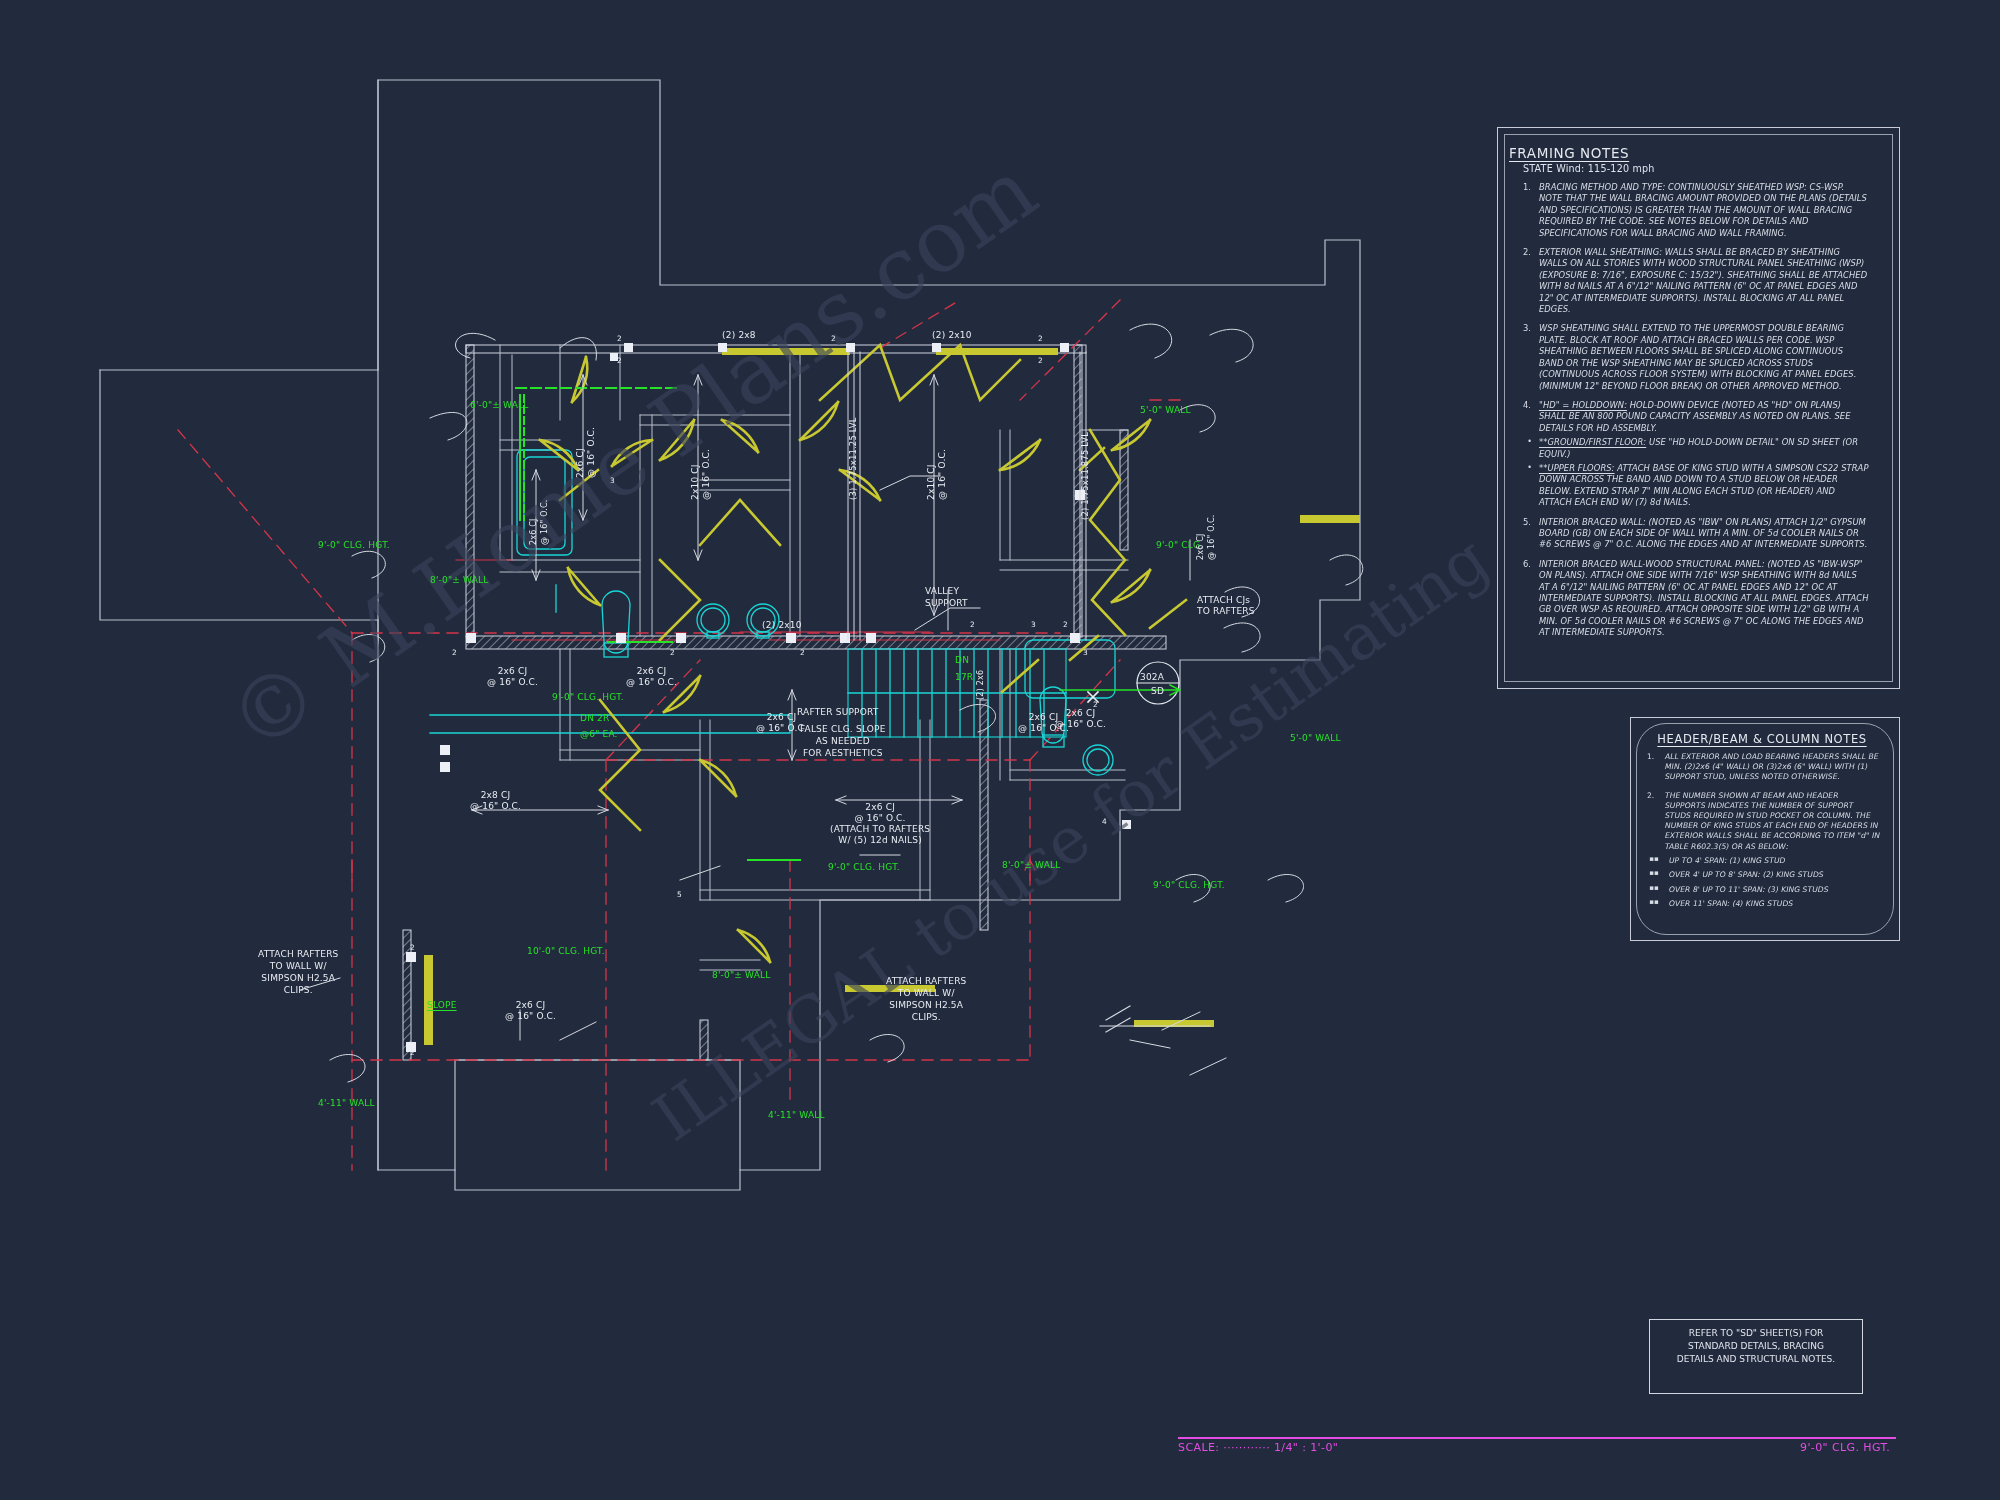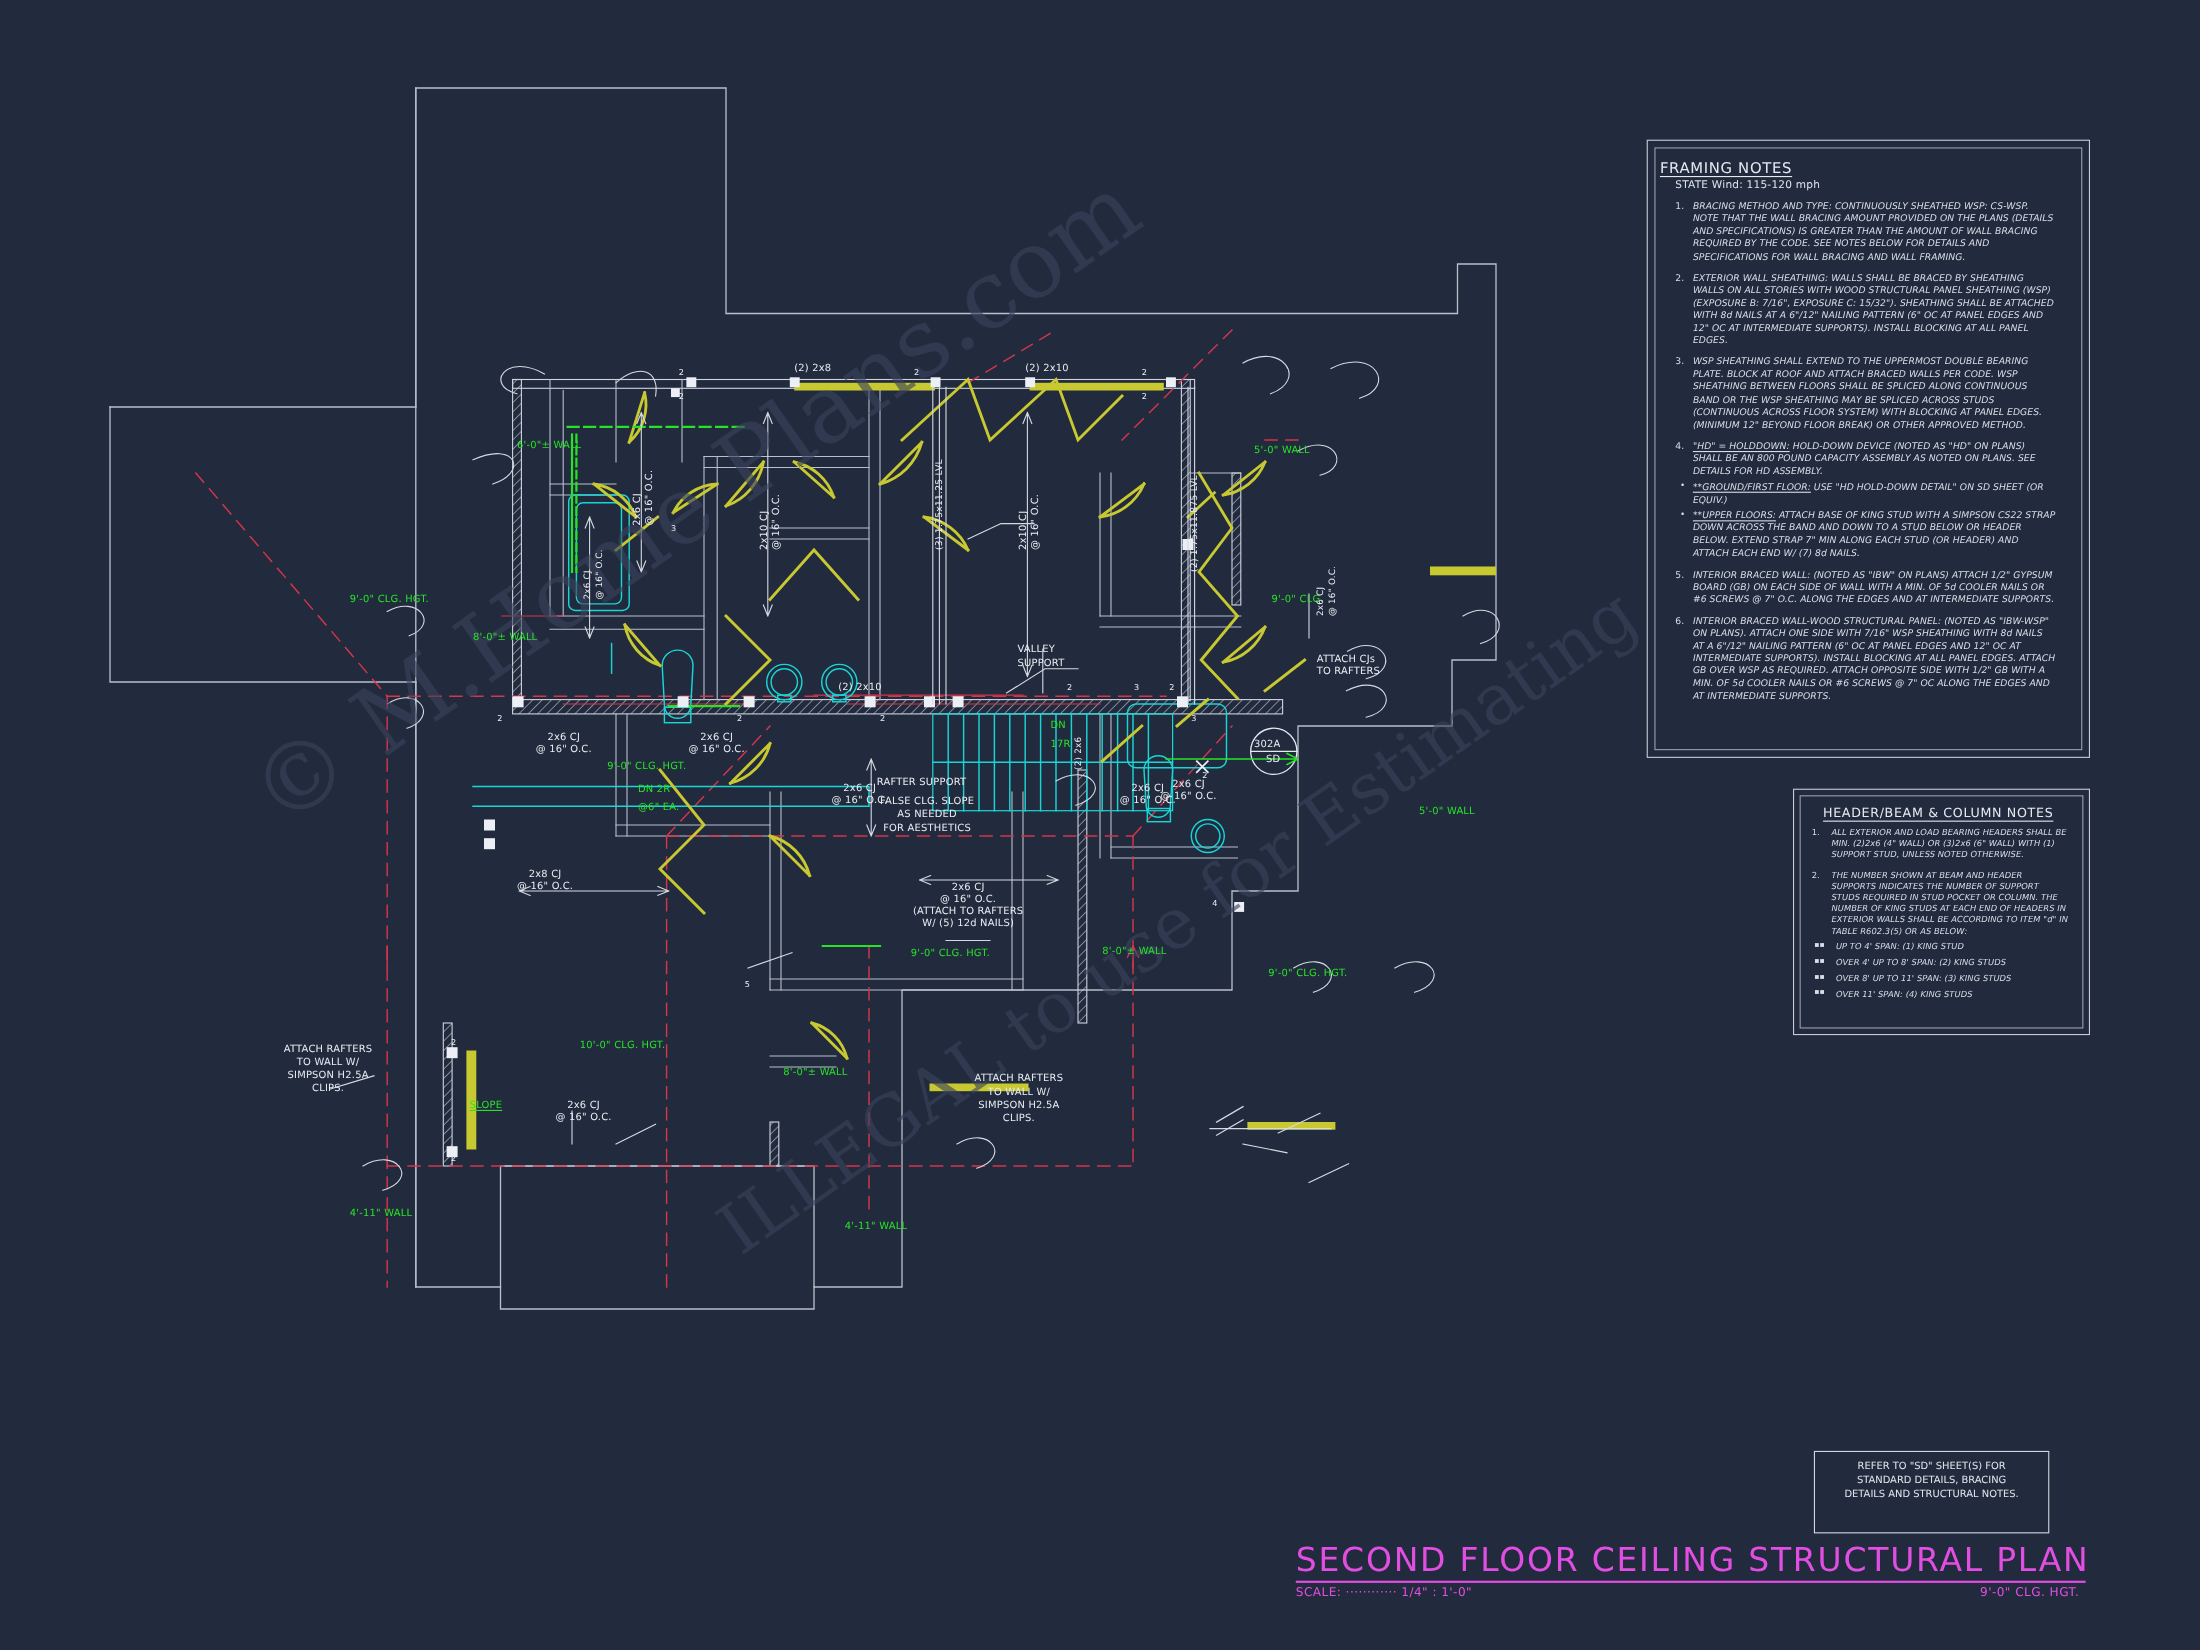--- a/index.html
+++ b/index.html
@@ -345,21 +345,21 @@
       <div class="nbody" style="width:330px">INTERIOR BRACED WALL: (NOTED AS "IBW" ON PLANS) ATTACH 1/2" GYPSUM BOARD (GB) ON EACH SIDE OF WALL WITH A MIN. OF 5d COOLER NAILS OR #6 SCREWS @ 7" O.C. ALONG THE EDGES AND AT INTERMEDIATE SUPPORTS.</div>
     </div>
     <div class="nrow">
       <div class="nnum">6.</div>
       <div class="nbody" style="width:330px">INTERIOR BRACED WALL-WOOD STRUCTURAL PANEL: (NOTED AS "IBW-WSP" ON PLANS). ATTACH ONE SIDE WITH 7/16" WSP SHEATHING WITH 8d NAILS AT A 6"/12" NAILING PATTERN (6" OC AT PANEL EDGES AND 12" OC AT INTERMEDIATE SUPPORTS). INSTALL BLOCKING AT ALL PANEL EDGES. ATTACH GB OVER WSP AS REQUIRED. ATTACH OPPOSITE SIDE WITH 1/2" GB WITH A MIN. OF 5d COOLER NAILS OR #6 SCREWS @ 7" OC ALONG THE EDGES AND AT INTERMEDIATE SUPPORTS.</div>
     </div>
   </div>
 </div>
 
 <div class="panel" style="left:1630px;top:717px;width:268px;height:222px;">
-  <div class="panel-inner" style="left:5px;top:5px;right:5px;bottom:5px;padding:8px 8px 0 2px;box-sizing:border-box;overflow:hidden;">
+  <div class="panel-inner" style="left:5px;top:5px;right:5px;bottom:5px;padding:8px 8px 0 2px;box-sizing:border-box;overflow:hidden;border-radius:30px;">
     <div class="ntitle" style="font-size:11.5px;text-align:center;margin-bottom:2px;">HEADER/BEAM &amp; COLUMN NOTES</div>
     <div class="nrow" style="margin-top:6px">
       <div class="nnum" style="width:26px;flex:0 0 26px;padding-left:8px;font-size:7.6px">1.</div>
       <div class="nbody" style="width:215px;font-size:7.6px;line-height:10.2px">ALL EXTERIOR AND LOAD BEARING HEADERS SHALL BE MIN. (2)2x6 (4" WALL) OR (3)2x6 (6" WALL) WITH (1) SUPPORT STUD, UNLESS NOTED OTHERWISE.</div>
     </div>
     <div class="nrow">
       <div class="nnum" style="width:26px;flex:0 0 26px;padding-left:8px;font-size:7.6px">2.</div>
       <div class="nbody" style="width:215px;font-size:7.6px;line-height:10.2px">THE NUMBER SHOWN AT BEAM AND HEADER SUPPORTS INDICATES THE NUMBER OF SUPPORT STUDS REQUIRED IN STUD POCKET OR COLUMN. THE NUMBER OF KING STUDS AT EACH END OF HEADERS IN EXTERIOR WALLS SHALL BE ACCORDING TO ITEM "d" IN TABLE R602.3(5) OR AS BELOW:</div>
     </div>
     <div class="sub">
@@ -380,21 +380,20 @@
     </div>
   </div>
 </div>
 
 <div class="sdbox" style="left:1649px;top:1319px;width:212px;height:73px;">
   <div class="sdtext">REFER TO "SD"  SHEET(S) FOR</div>
   <div class="sdtext" style="padding-top:0">STANDARD DETAILS, BRACING</div>
   <div class="sdtext" style="padding-top:0">DETAILS AND STRUCTURAL NOTES.</div>
 </div>
 
-<div class="title-main" style="left:1178px;top:1401px;">SECOND FLOOR CEILING STRUCTURAL PLAN</div>
 <div class="title-rule" style="left:1178px;top:1437px;width:718px;"></div>
 <div class="title-scale" style="left:1178px;top:1441px;">SCALE: ············ 1/4" : 1'-0"</div>
 <div class="title-right" style="left:1800px;top:1441px;">9'-0" CLG. HGT.</div>
 
 <div class="lbl w" style="left:722px;top:330px;">(2) 2x8</div>
 <div class="lbl w" style="left:932px;top:330px;">(2) 2x10</div>
 
 <div class="lbl w xs" style="left:617px;top:356px;">2</div>
 <div class="lbl w xs" style="left:831px;top:334px;">2</div>
 <div class="lbl w xs" style="left:1038px;top:334px;">2</div>

